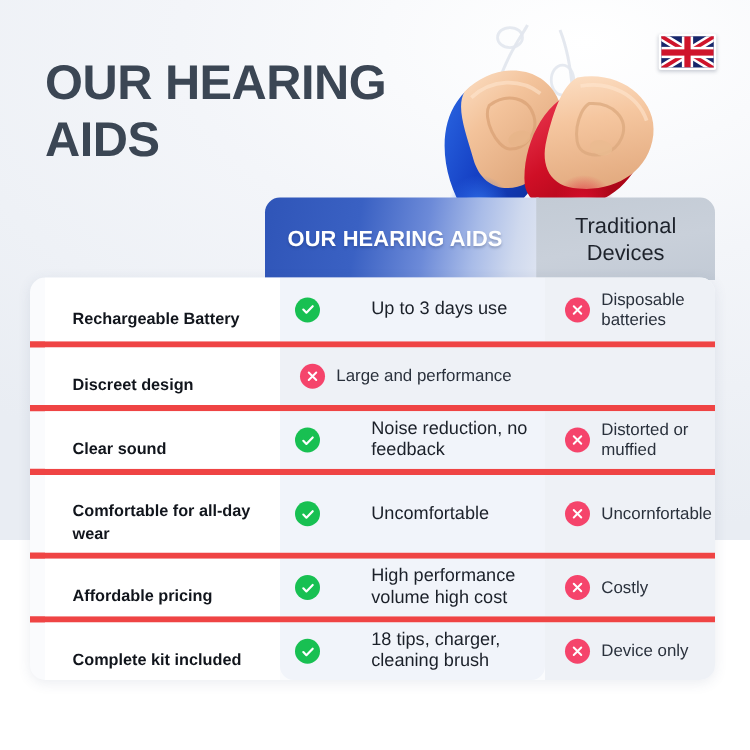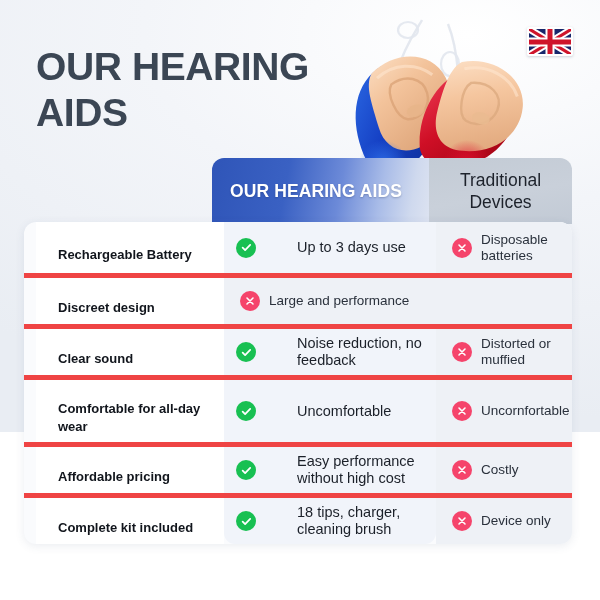--- a/index.html
+++ b/index.html
@@ -354,21 +354,21 @@
         </div>
       </div>
       <div class="row">
         <div class="c-feature">Affordable pricing</div>
         <div class="c-ours">
           <span class="mark ok">
             <svg width="11" height="11" viewBox="0 0 12 12">
               <path d="M1.8 6.2 L4.5 8.9 L10 3.2" stroke="#ffffff" stroke-width="1.9" fill="none" stroke-linecap="round" stroke-linejoin="round"></path>
             </svg>
           </span>
-          <span class="txt">Easy performance without high cost</span>
+          <span class="txt">High performance volume high cost</span>
         </div>
         <div class="c-trad">
           <span class="mark no">
             <svg width="10" height="10" viewBox="0 0 12 12">
               <path d="M2.4 2.4 L9.6 9.6 M9.6 2.4 L2.4 9.6" stroke="#ffffff" stroke-width="1.9" fill="none" stroke-linecap="round"></path>
             </svg>
           </span>
           <span class="txt">Costly</span>
         </div>
       </div>

